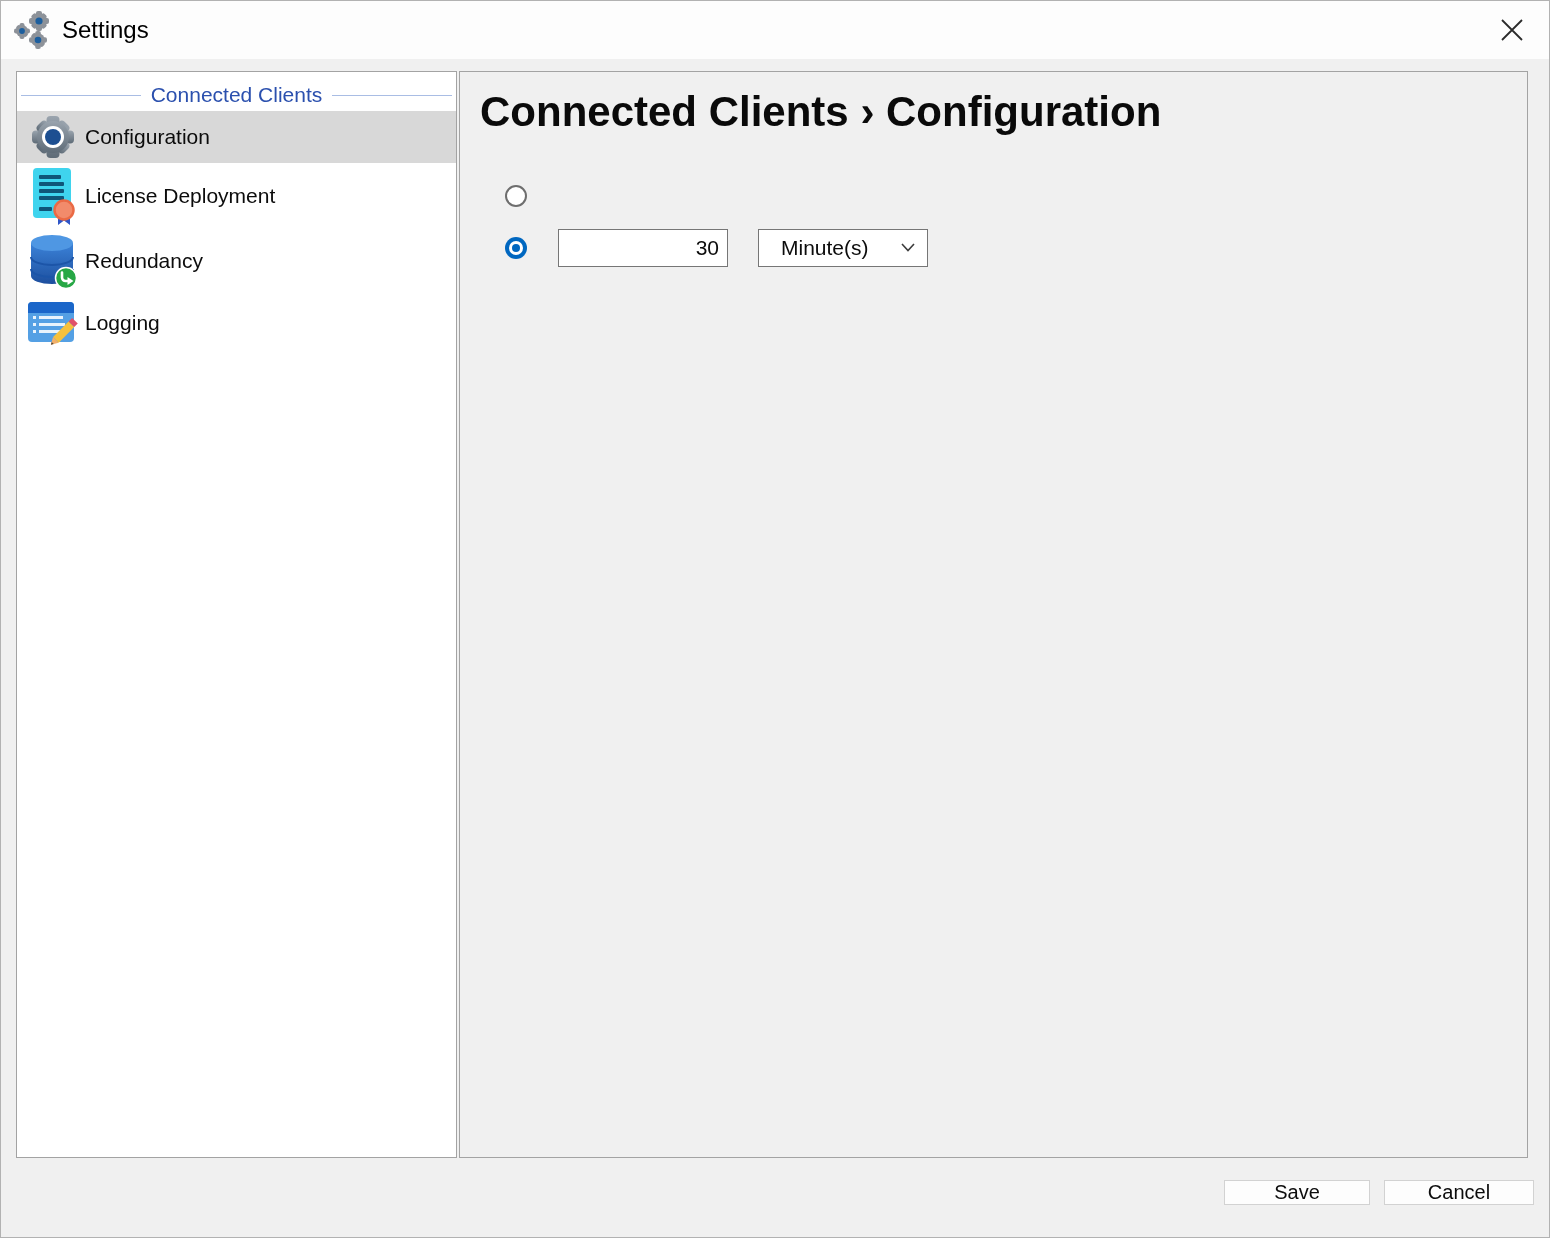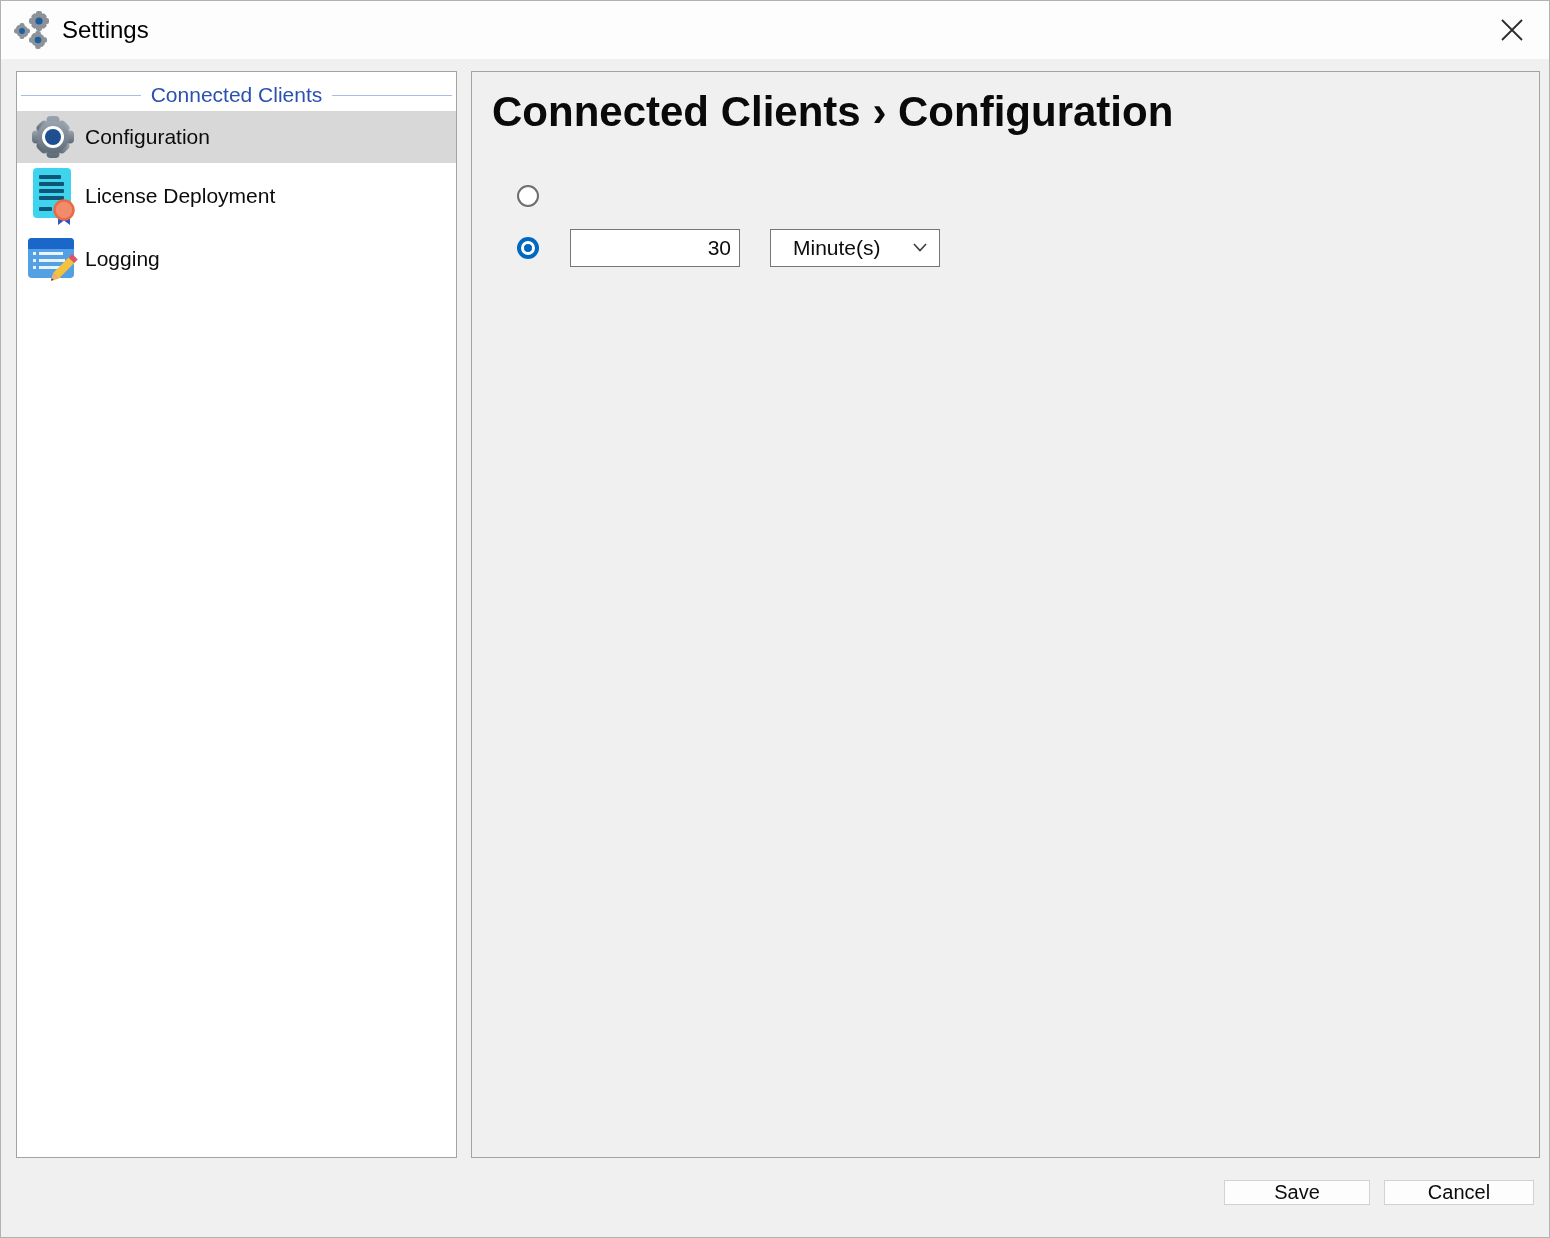--- a/index.html
+++ b/index.html
@@ -35,21 +35,21 @@
     display:flex; align-items:center; height:52px; padding-left:8px;
     font-size:21px; color:#0c0c0c; cursor:pointer;
   }
   .side-item.selected { background:#d8d8d8; }
   .side-item .icon {
     width:56px; display:flex; justify-content:center; align-items:center;
     margin-right:4px; flex:none;
   }
   
   .main {
-    position:absolute; left:470px; top:70px; width:1069px; height:1087px;
+    position:absolute; left:458px; top:70px; width:1069px; height:1087px;
     background:#f0f0f0; border:1px solid #a3a3a3;
   }
   .heading {
     margin:12px 0 0 20px; font-size:42px; font-weight:600;
     color:#0a0a0a; line-height:1.35;
   }
   .radio-row { display:flex; align-items:center; margin-left:45px; }
   .row1 { margin-top:44px; }
   .row2 { margin-top:22px; }
   .radio { width:22px; height:22px; border-radius:50%; margin-right:13px; flex:none; position:relative; }
@@ -171,20 +171,40 @@
             <rect x="9" y="41" width="13" height="4" rx="1"></rect>
           </g>
           <path d="M28 46 h12 v13 l-6 -4.5 l-6 4.5 z" fill="#2e55c8"></path>
           <circle cx="34" cy="44" r="9.5" fill="#f28b6b" stroke="#ea6a45" stroke-width="2.5"></circle>
         </svg>
       </span>
       <span class="radio-label">License Deployment</span>
     </div>
 
 
+    <div class="side-item" style="height:64px;">
+      <span class="icon">
+        <svg width="50" height="56" viewBox="0 0 50 56">
+          <defs>
+            <linearGradient id="dbGrad" x1="0" y1="0" x2="0" y2="1">
+              <stop offset="0" stop-color="#3b82d8"></stop>
+              <stop offset="1" stop-color="#1d4f9e"></stop>
+            </linearGradient>
+          </defs>
+          <path d="M3 10 v33 a21 8 0 0 0 42 0 v-33 z" fill="url(#dbGrad)"></path>
+          <path d="M3 24 a21 8 0 0 0 42 0" fill="none" stroke="#1c55a8" stroke-width="2"></path>
+          <path d="M3 36 a21 8 0 0 0 42 0" fill="none" stroke="#1c55a8" stroke-width="2"></path>
+          <ellipse cx="24" cy="10" rx="21" ry="8" fill="#4f97e3"></ellipse>
+          <circle cx="38" cy="45" r="10.5" fill="#27a745" stroke="#ffffff" stroke-width="1.5"></circle>
+          <path d="M34 39.5 v5 a3.5 3.5 0 0 0 3.5 3.5 h3" stroke="#ffffff" stroke-width="2.6" fill="none" stroke-linecap="round"></path>
+          <path d="M39.5 44 l6 4 l-6 4 z" fill="#ffffff"></path>
+        </svg>
+      </span>
+      <span class="radio-label">Redundancy</span>
+    </div>
 
     <div class="side-item" style="height:60px;">
       <span class="icon">
         <svg width="54" height="50" viewBox="0 0 54 50">
           <rect x="2" y="4" width="46" height="40" rx="4" fill="#54a0e4"></rect>
           <path d="M2 8 a4 4 0 0 1 4 -4 h38 a4 4 0 0 1 4 4 v7 h-46 z" fill="#1b66c9"></path>
           <g fill="#e8f3fc">
             <rect x="7" y="18" width="3" height="3"></rect>
             <rect x="13" y="18" width="24" height="3"></rect>
             <rect x="7" y="25" width="3" height="3"></rect>

